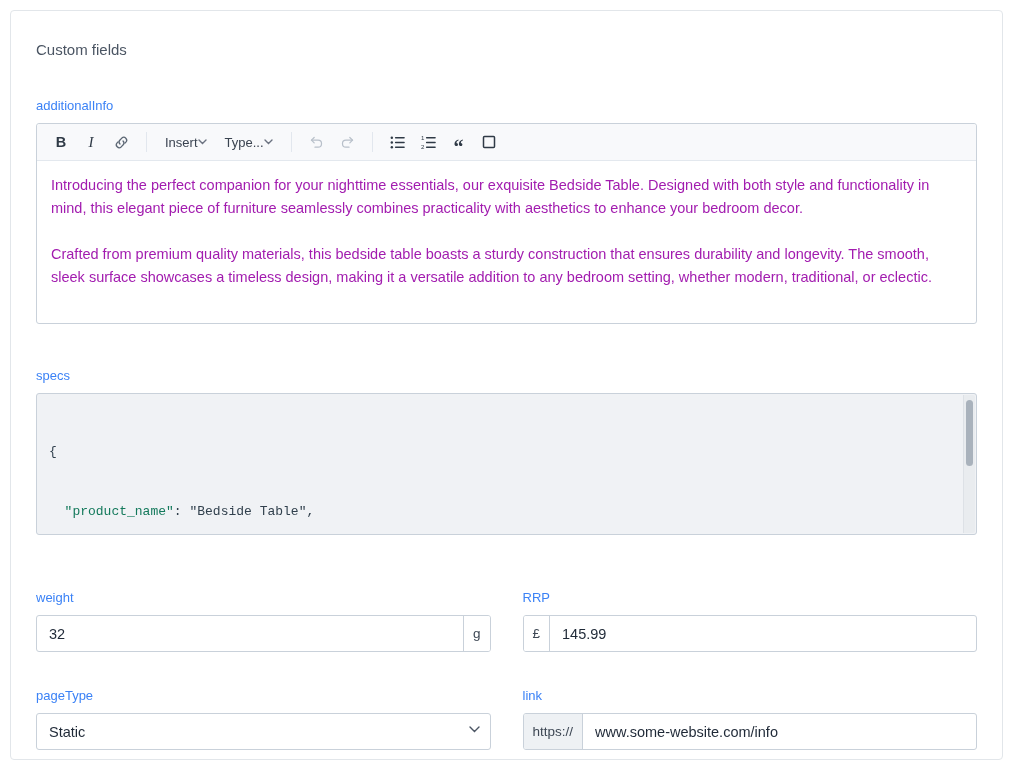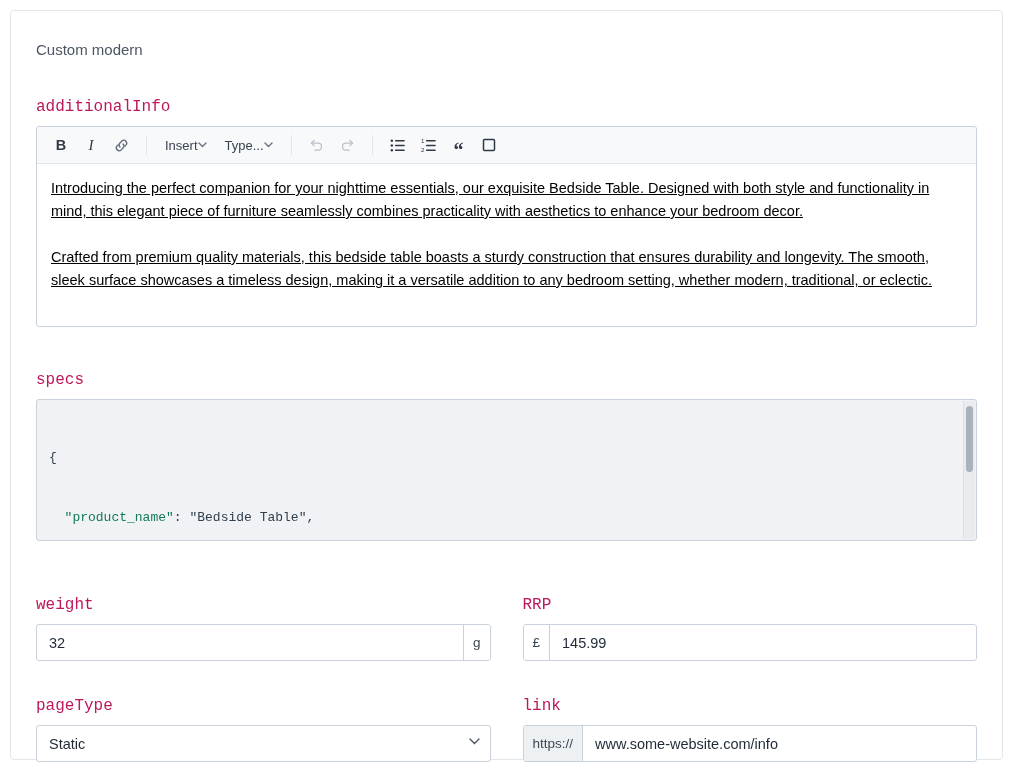--- a/index.html
+++ b/index.html
@@ -20,25 +20,24 @@
     border-radius: 4px;
     padding: 24px 25px 28px;
   }
   .section-title {
     font-size: 15px;
     color: #4b5563;
     margin-top: 6px;
   }
   .field-label {
     display: block;
-    font-size: 16px;
+    font-size: 13px;
     font-weight: 500;
-    color: #be185d;
+    color: #3b82f6;
     margin-bottom: 10px;
-    font-family: Liberation Mono, monospace;
   }
   .block-additional { margin-top: 40px; }
   .block-specs { margin-top: 44px; }
 
   
   .rte {
     border: 1px solid #c9d1da;
     border-radius: 3px;
     background: #fff;
   }
@@ -78,24 +77,23 @@
   .tb-disabled { color: #b8c0ca; cursor: default; }
   .tb-quote {
     font-family: "Liberation Serif", serif;
     font-weight: 700; font-size: 20px; line-height: 10px;
     padding-top: 9px;
   }
   .rte-body {
     padding: 13px 14px 13px;
     font-size: 14.5px;
     line-height: 23px;
-    color: #000000;
+    color: #a21caf;
     border-radius: 0 0 3px 3px;
     min-height: 162px;
-    text-decoration: underline;
   }
   .rte-body p { margin: 0 0 23px; }
   .rte-body p:last-child { margin-bottom: 0; margin-top: 20px; }
 
   
   .code-box {
     position: relative;
     height: 142px;
     border: 1px solid #c9d1da;
     border-radius: 3px;
@@ -182,21 +180,21 @@
     pointer-events: none;
     color: #4b5563;
   }
   svg { display: block; }
 </style>
 </head>
 <body>
 
 <div class="panel">
 
-  <div class="section-title">Custom modern</div>
+  <div class="section-title">Custom fields</div>
 
   <div class="block-additional">
     <label class="field-label">additionalInfo</label>
 
     <div class="rte">
       <div class="rte-toolbar">
         <button class="tb-btn tb-bold">B</button>
         <button class="tb-btn tb-italic">I</button>
         <button class="tb-btn">
           <svg width="17" height="17" viewBox="0 0 20 20" fill="none" stroke="#5b6673" stroke-width="1.5" stroke-linecap="round" stroke-linejoin="round">

